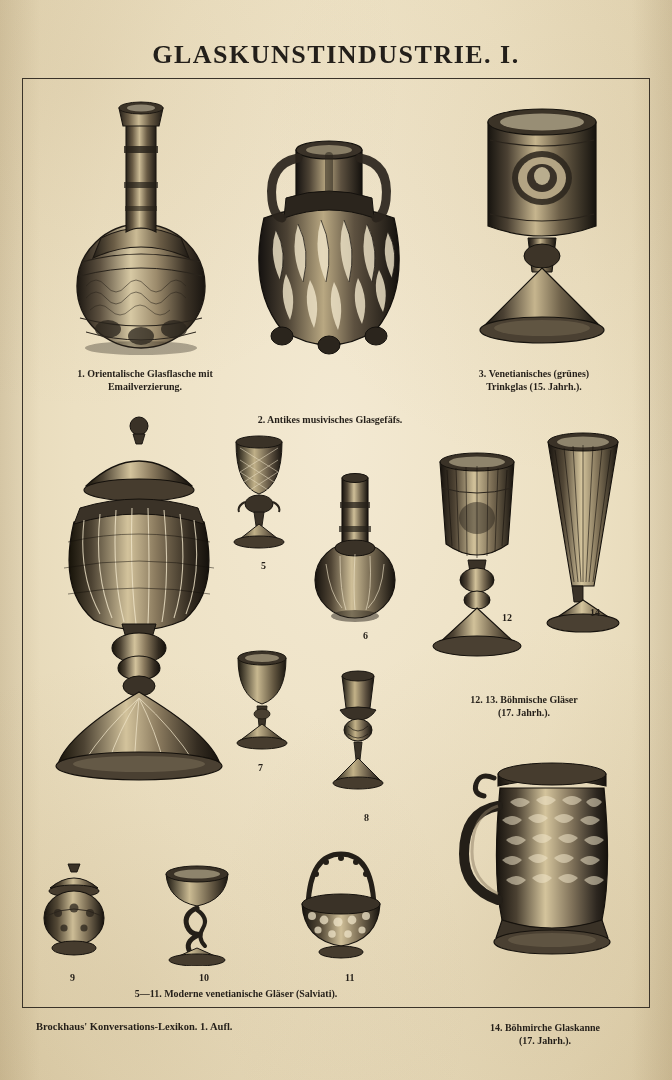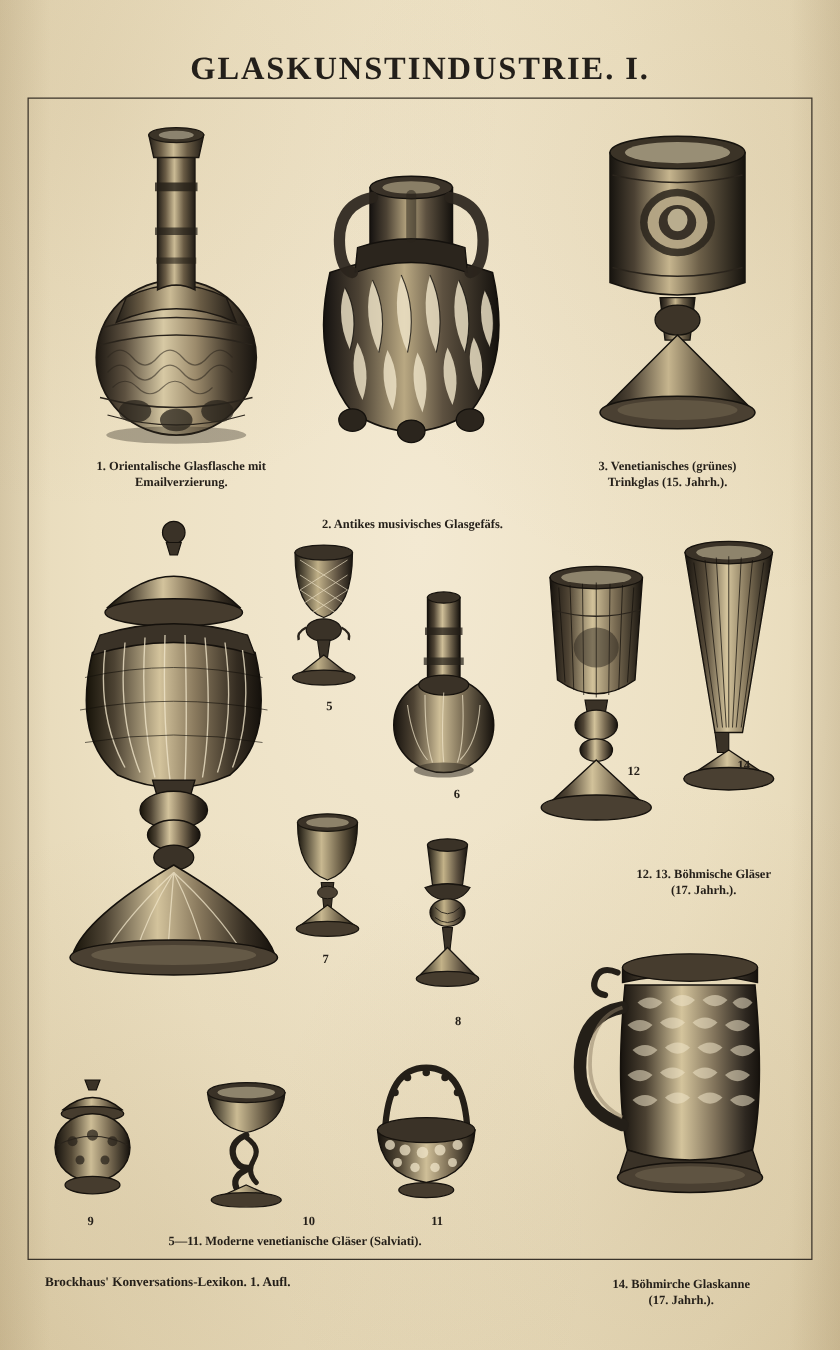--- a/index.html
+++ b/index.html
@@ -447,21 +447,21 @@
           <path d="M64 18 L51 152"></path>
         <path d="M73 20 L55 152"></path>
       </g>
       <path d="M34 156 L45 156 L45 172 L36 172 Z" fill="#3a3227" stroke="#16120d" stroke-width=".9"></path>
       <path d="M45 170 L78 192 Q45 202 12 192 Z" fill="url(#g13)" stroke="#16120d" stroke-width="1.1"></path>
       <ellipse cx="45" cy="193" rx="36" ry="9" fill="#4a4032" stroke="#16120d" stroke-width="1.1"></ellipse>
     </svg>
   </div>
   <div class="num" style="left:590px;top:607px;">14</div>
 
-  <div class="cap" style="left:453px;top:694px;width:220px;">
+  <div class="cap" style="left:414px;top:694px;width:220px;">
     <span>12. 13. Böhmische Gläser</span><br>
     <span>(17. Jahrh.).</span>
   </div>
 
   <div class="obj" style="left:34px;top:858px;">
     <svg width="80" height="108" viewBox="0 0 80 108">
       <defs>
         <linearGradient id="g9" x1="0" y1="0" x2="1" y2="0">
           <stop offset="0%" stop-color="#17130e"></stop>
           <stop offset="22%" stop-color="#544936"></stop>
@@ -500,21 +500,21 @@
       <path d="M14 12 Q16 38 45 44 Q74 38 76 12 Z" fill="url(#g10)" stroke="#191510" stroke-width="1"></path>
       <ellipse cx="45" cy="12" rx="31" ry="8" fill="#3a3227" stroke="#191510" stroke-width="1"></ellipse>
       <ellipse cx="45" cy="12" rx="23" ry="4.6" fill="#e2d5b1" opacity=".5"></ellipse>
 
       <path d="M45 46 q-14 6 -10 18 q4 10 14 8 q-16 6 -12 16" stroke="#241f18" stroke-width="5" fill="none" stroke-linecap="round"></path>
       <path d="M45 48 q12 8 6 18 q-6 10 2 18" stroke="#241f18" stroke-width="4" fill="none" stroke-linecap="round"></path>
       <path d="M45 86 L72 98 Q45 104 18 98 Z" fill="url(#g10)" stroke="#191510" stroke-width="1"></path>
       <ellipse cx="45" cy="98" rx="28" ry="6" fill="#463c2e" stroke="#191510" stroke-width="1"></ellipse>
     </svg>
   </div>
-  <div class="num" style="left:199px;top:972px;margin-left:43px;">10</div>
+  <div class="num" style="left:199px;top:972px;">10</div>
 
   <div class="obj" style="left:286px;top:846px;">
     <svg width="110" height="120" viewBox="0 0 110 120">
       <defs>
         <linearGradient id="g11" x1="0" y1="0" x2="1" y2="0">
           <stop offset="0%" stop-color="#17130e"></stop>
           <stop offset="24%" stop-color="#564b38"></stop>
           <stop offset="50%" stop-color="#cfbf98"></stop>
           <stop offset="74%" stop-color="#7a6c53"></stop>
           <stop offset="100%" stop-color="#16120d"></stop>

